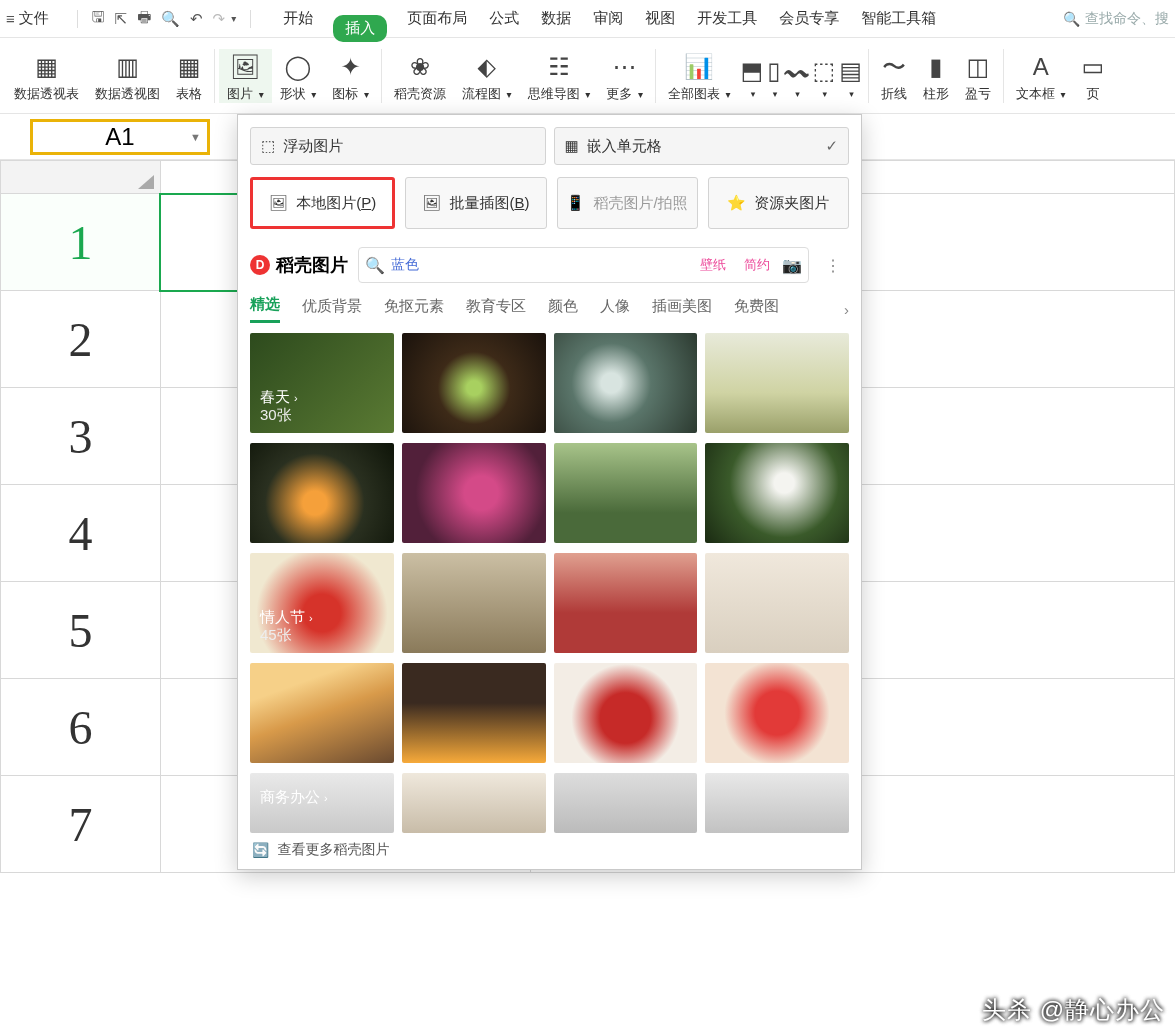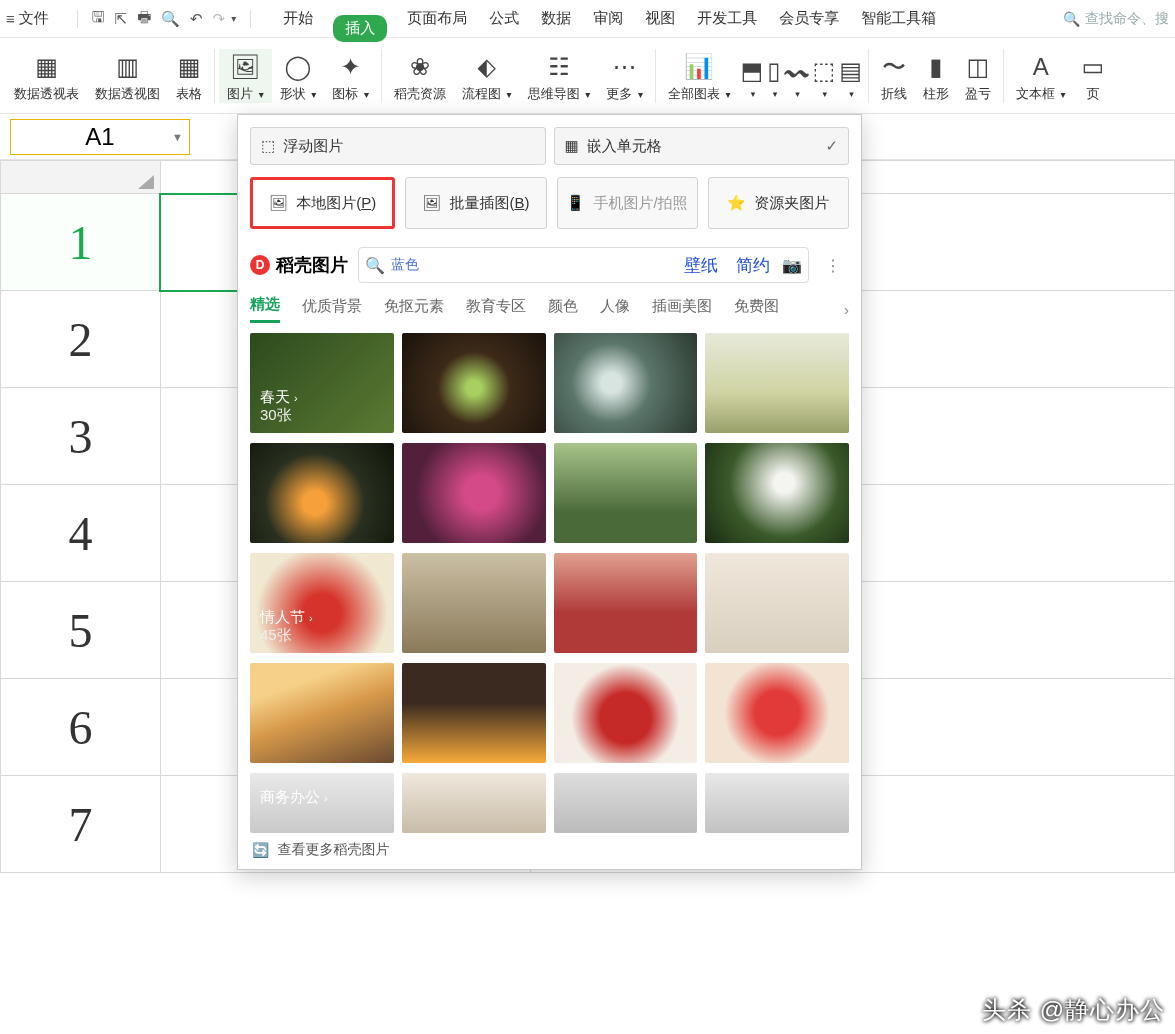--- a/index.html
+++ b/index.html
@@ -20,21 +20,21 @@
 
 .ribbon { height:76px; border-bottom:1px solid #e5e5e5; display:flex; align-items:center; padding:0 6px; }
 .rgrp { display:flex; flex-direction:column; align-items:center; font-size:13px; color:#333; padding:0 8px; }
 .rgrp .ricon { height:36px; display:flex; align-items:center; justify-content:center; color:#444; }
 .rgrp .drop { font-size:10px; margin-left:2px; }
 .ribbon .sep { width:1px; height:54px; background:#e5e5e5; margin:0 4px; }
 .rgrp.active { background:#eef7ef; }
 
 
 .fbar { height:46px; border-bottom:1px solid #e5e5e5; display:flex; align-items:center; padding:6px 10px; }
-.cellref { width:180px; height:36px; border:1px solid #eab308; display:flex; align-items:center; justify-content:center; font-family:"Times New Roman",serif; font-size:24px; position:relative; }
+.cellref { width:180px; height:36px; border:3px solid #eab308; display:flex; align-items:center; justify-content:center; font-family:"Times New Roman",serif; font-size:24px; position:relative;margin-left:20px; }
 .cellref .dd { position:absolute; right:6px; font-size:11px; color:#777; }
 
 
 .sheet { position:absolute; top:160px; left:0; right:0; bottom:0; }
 .sheet table { border-collapse:collapse; width:100%; }
 .sheet th, .sheet td { border:1px solid #d8d8d8; font-family:"Times New Roman",serif; text-align:center; }
 .sheet thead th { height:28px; font-size:28px; font-weight:400; color:#333; background:#fff; }
 .sheet thead th:first-child { width:160px; background:#f3f3f3; position:relative; }
 .sheet thead th:first-child::after { content:""; position:absolute; right:6px; bottom:4px; border-left:16px solid transparent; border-bottom:14px solid #aaa; }
 .sheet tbody th { width:160px; height:97px; font-size:48px; font-weight:400; color:#333; background:#fff; }
@@ -51,21 +51,21 @@
 .panel-btns { display:flex; gap:10px; margin-bottom:18px; }
 .pbtn { flex:1; height:52px; border:1px solid #d3d3d3; background:#f8f8f8; display:flex; align-items:center; justify-content:center; gap:8px; font-size:15px; color:#333; border-radius:3px; }
 .pbtn .under { text-decoration:underline; }
 .pbtn.ghost { color:#999; }
 .pbtn.highlight { border:3px solid #e33; background:#fff; }
 .panel-search-row { display:flex; align-items:center; gap:10px; margin-bottom:12px; }
 .brand { display:flex; align-items:center; gap:6px; font-size:18px; font-weight:600; }
 .brand .dot { width:20px; height:20px; border-radius:50%; background:#e33; color:#fff; display:flex; align-items:center; justify-content:center; font-size:12px; }
 .search { flex:1; border:1px solid #ddd; border-radius:4px; height:36px; display:flex; align-items:center; padding:0 6px; gap:6px; color:#456bd6; }
 .search input { border:none; outline:none; flex:1; font-size:14px; color:#456bd6; background:transparent; }
-.search .pill { font-size:17px; color:#1d4ed8; padding:0 6px; }
+.search .pill { font-size:13px; color:#ec4899; padding:0 6px; }
 .more-dots { color:#888; padding:0 6px; letter-spacing:2px; }
 .cat-tabs { display:flex; gap:22px; font-size:15px; color:#666; margin-bottom:10px; align-items:center; position:relative; }
 .cat-tabs .ct.active { color:#18a15a; font-weight:600; border-bottom:3px solid #18a15a; padding-bottom:6px; }
 .cat-tabs .ct { padding-bottom:6px; }
 .cat-tabs .arrow { margin-left:auto; color:#888; }
 .thumbs { display:flex; flex-direction:column; gap:10px; }
 .row4 { display:flex; gap:8px; }
 .thumb { width:144px; height:100px; border-radius:2px; position:relative; overflow:hidden; }
 .thumb .overlay { position:absolute; left:10px; bottom:26px; color:#fff; font-size:15px; display:flex; align-items:center; gap:4px; }
 .thumb .overlay2 { position:absolute; left:10px; bottom:8px; color:#eee; font-size:15px; }
@@ -340,21 +340,21 @@
     <div class="pbtn highlight">
       <span>🖼</span>
       <span><span>本地图片(</span><span class="under">P</span><span>)</span></span>
     </div>
     <div class="pbtn">
       <span>🖼</span>
       <span><span>批量插图(</span><span class="under">B</span><span>)</span></span>
     </div>
     <div class="pbtn ghost">
       <span>📱</span>
-      <span>手机图片/拍照</span>
+      <span>稻壳图片/拍照</span>
     </div>
     <div class="pbtn">
       <span>⭐</span>
       <span>资源夹图片</span>
     </div>
   </div>
 
   <div class="panel-search-row">
     <div class="brand">
       <span class="dot">D</span>

